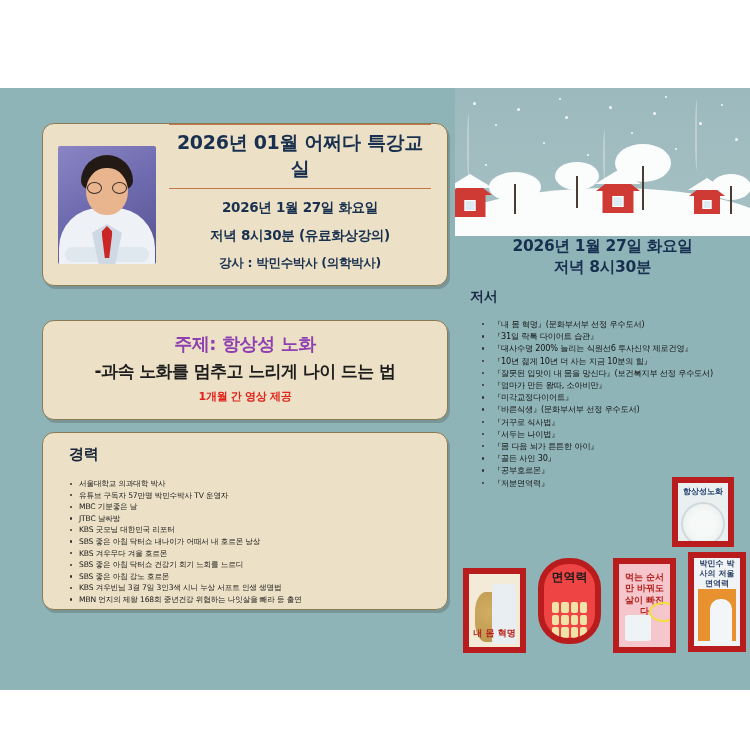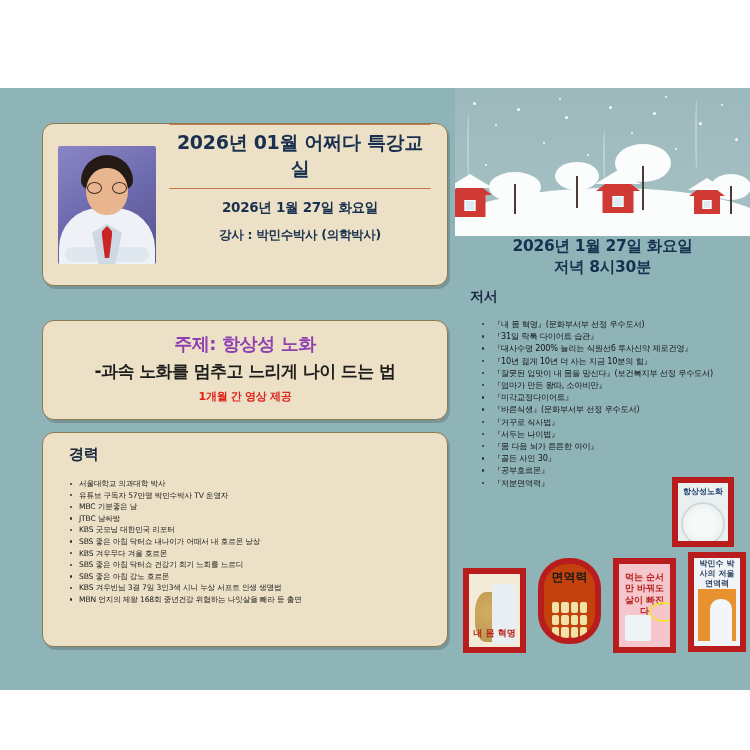--- a/index.html
+++ b/index.html
@@ -21,21 +21,21 @@
   .card{
     position:absolute;
     background:#ece0c6;
     border:1.5px solid #8a7a52;
     border-radius:12px;
     box-shadow:2px 3px 0 rgba(40,40,40,.22);
     box-sizing:border-box;
   }
   #card-header{left:42px;top:123px;width:406px;height:163px;}
   #card-topic {left:42px;top:320px;width:406px;height:100px;}
-  #card-career{left:42px;top:432px;width:406px;height:215px;}
+  #card-career{left:42px;top:432px;width:406px;height:178px;}
 
   
   .portrait{
     position:absolute;left:15px;top:22px;width:98px;height:118px;
     border-radius:2px;overflow:hidden;
     background:linear-gradient(150deg,#8a86c4 0%,#6f6bb0 45%,#55528f 100%);
   }
   .portrait .hair{
     position:absolute;left:50%;top:9px;transform:translateX(-50%);
     width:52px;height:34px;background:#241a15;
@@ -205,21 +205,21 @@
   #cover-hang .ring{
     position:absolute;left:50%;top:32%;transform:translateX(-50%);
     width:40px;height:40px;border-radius:50%;
     border:2px solid #cfd9dd;background:radial-gradient(circle,#f6f9f8 40%,#e3ecea 100%);
   }
   #cover-1{left:463px;top:568px;width:63px;height:85px;background:#f3ead8;}
   #cover-1 .fig{position:absolute;left:6px;top:18px;width:28px;height:50px;
     background:radial-gradient(circle at 50% 40%,#c79a3c,#a87a22);opacity:.75;border-radius:40%;}
   #cover-1 .doc{position:absolute;right:4px;top:10px;width:24px;height:60px;background:#e9eef2;border-radius:4px;}
   #cover-1 .cap2{color:#b9261f;font-size:9px;bottom:10%;}
-  #cover-2{left:538px;top:558px;width:63px;height:86px;background:#c2410c;border-radius:30px;}
+  #cover-2{left:538px;top:558px;width:63px;height:86px;background:#ef4444;border-radius:30px;}
   #cover-2 .cap{color:#1a1a1a;font-size:12px;top:8%;height:20%;}
   #cover-2 .grid{position:absolute;left:8px;right:8px;top:38px;height:36px;
     display:grid;grid-template-columns:repeat(4,1fr);grid-template-rows:repeat(3,1fr);gap:2px;}
   #cover-2 .grid i{background:#efe3a8;border-radius:2px;}
   #cover-3{left:613px;top:558px;width:63px;height:95px;background:#f6c6cd;}
   #cover-3 .cap{color:#b3231f;font-size:9px;top:5%;height:50%;align-items:flex-start;padding-top:4px;}
   #cover-3 .ring{position:absolute;left:30px;top:38px;width:26px;height:16px;
     border:2px solid #f2e03a;border-radius:50%;}
   #cover-3 .ph{position:absolute;left:6px;bottom:6px;width:26px;height:26px;
     background:#eef3f6;border-radius:3px;}
@@ -245,20 +245,21 @@
       <div class="hair"></div>
       <div class="face"></div>
       <div class="glasses">
           <i></i>
           <i></i>
         </div>
     </div>
     <div class="hdr-text">
       <div class="hdr-title">2026년 01월 어쩌다 특강교실</div>
       <div class="hdr-line">2026년 1월 27일 화요일</div>
+      <div class="hdr-line">저녁 8시30분 (유료화상강의)</div>
       <div class="hdr-line small">강사 : 박민수박사 (의학박사)</div>
     </div>
   </div>
 
   <div class="card" id="card-topic">
     <div class="topic-main">주제: 항상성 노화</div>
     <div class="topic-sub">-과속 노화를 멈추고 느리게 나이 드는 법</div>
     <div class="topic-note">1개월 간 영상 제공</div>
   </div>
 

